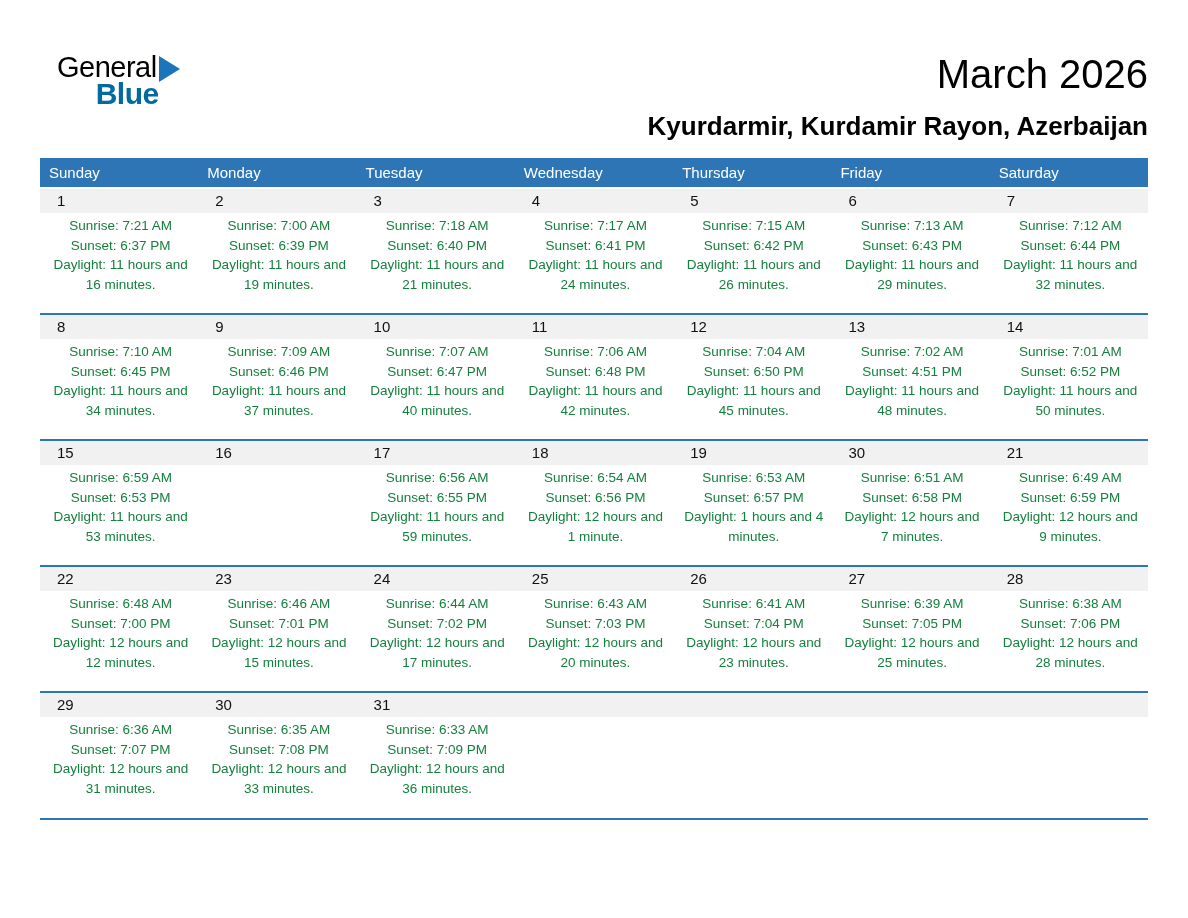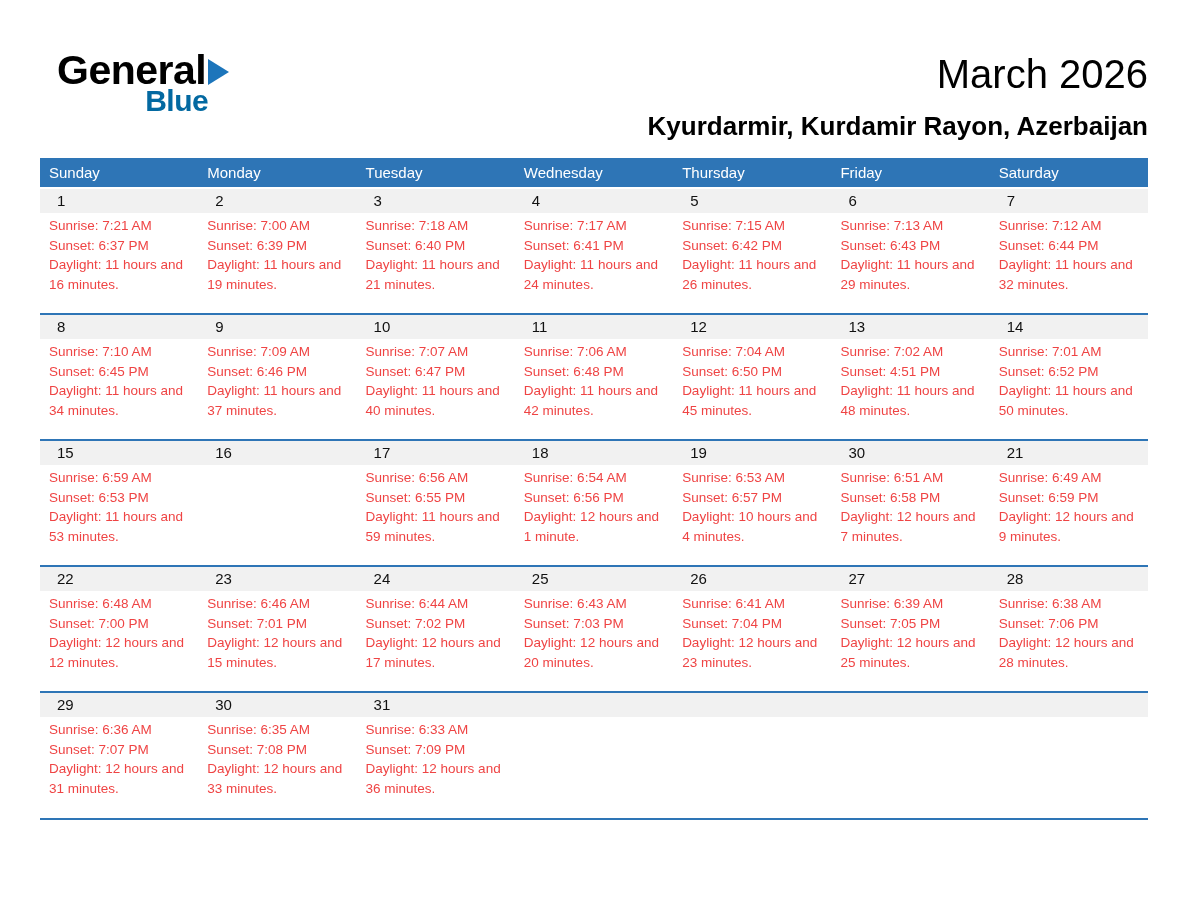--- a/index.html
+++ b/index.html
@@ -15,21 +15,21 @@
   
   .header {
     padding: 52px 40px 6px 40px;
     display: flex;
     justify-content: space-between;
     align-items: flex-start;
   }
   .logo { margin-left: 17px; line-height: 0.9; }
   .logo-line1 { display: flex; align-items: center; }
   .logo-general {
-    font-size: 41px; font-weight: 700; color: #000000; letter-spacing: -0.5px;
+    font-size: 29px; font-weight: 400; color: #000000; letter-spacing: -0.5px;
   }
   .logo-triangle {
     width: 0; height: 0; margin-left: 2px; margin-top: 4px;
     border-top: 13px solid transparent;
     border-bottom: 13px solid transparent;
     border-left: 21px solid #1C75BB;
   }
   .logo-blue {
     font-size: 30px; font-weight: 700; color: #0369a1; letter-spacing: -0.5px;
     text-align: right; margin-right: 21px; margin-top: -2px;
@@ -65,21 +65,22 @@
     background: #F1F1F1;
     height: 24px;
     font-size: 15px;
     padding: 3px 0 0 17px;
     color: #111111;
   }
   .day-info {
     padding: 3px 6px 10px 9px;
     font-size: 13.5px;
     line-height: 19.5px;
-    color: #ef4444;
+    color: #15803d;
+    text-align: center;
   }
   .bottom-line { border-top: 2px solid #2E75B6; margin: 10px 40px 0 40px; }
 </style>
 </head>
 <body>
 
 <div class="page">
 
   <div class="header">
     <div class="logo">
@@ -248,21 +249,21 @@
               <div class="info-line">Sunrise: 6:54 AM</div>
               <div class="info-line">Sunset: 6:56 PM</div>
               <div class="info-line">Daylight: 12 hours and 1 minute.</div>
             </div>
           </div>
           <div class="day-cell">
             <div class="day-num">19</div>
             <div class="day-info">
               <div class="info-line">Sunrise: 6:53 AM</div>
               <div class="info-line">Sunset: 6:57 PM</div>
-              <div class="info-line">Daylight: 10 hours and 4 minutes.</div>
+              <div class="info-line">Daylight: 1 hours and 4 minutes.</div>
             </div>
           </div>
           <div class="day-cell">
             <div class="day-num">30</div>
             <div class="day-info">
               <div class="info-line">Sunrise: 6:51 AM</div>
               <div class="info-line">Sunset: 6:58 PM</div>
               <div class="info-line">Daylight: 12 hours and 7 minutes.</div>
             </div>
           </div>

